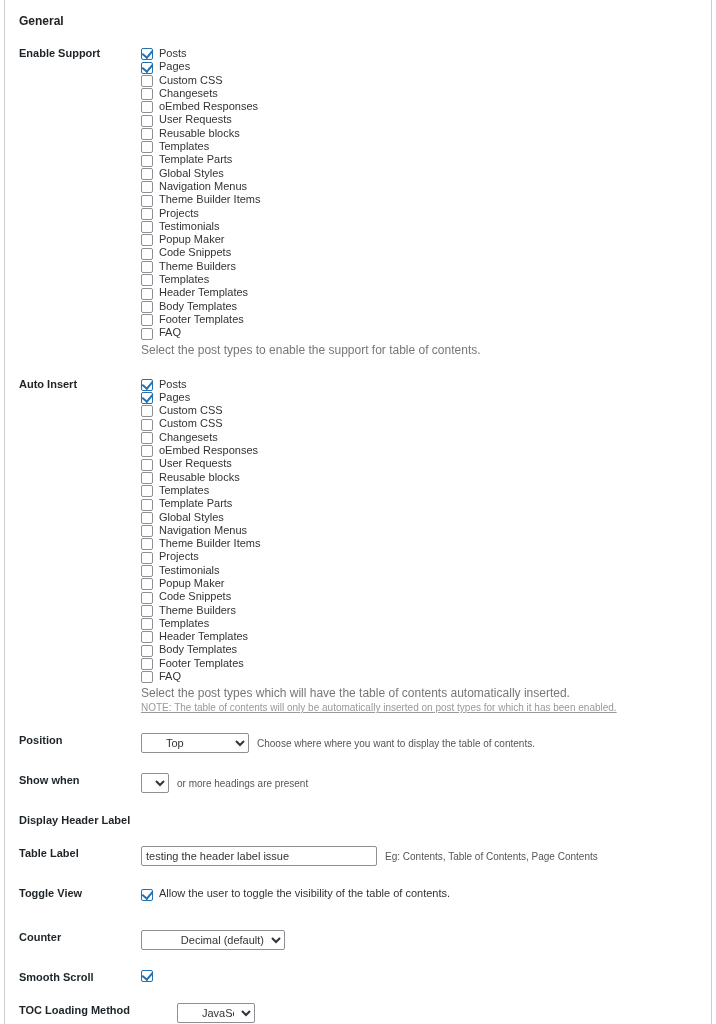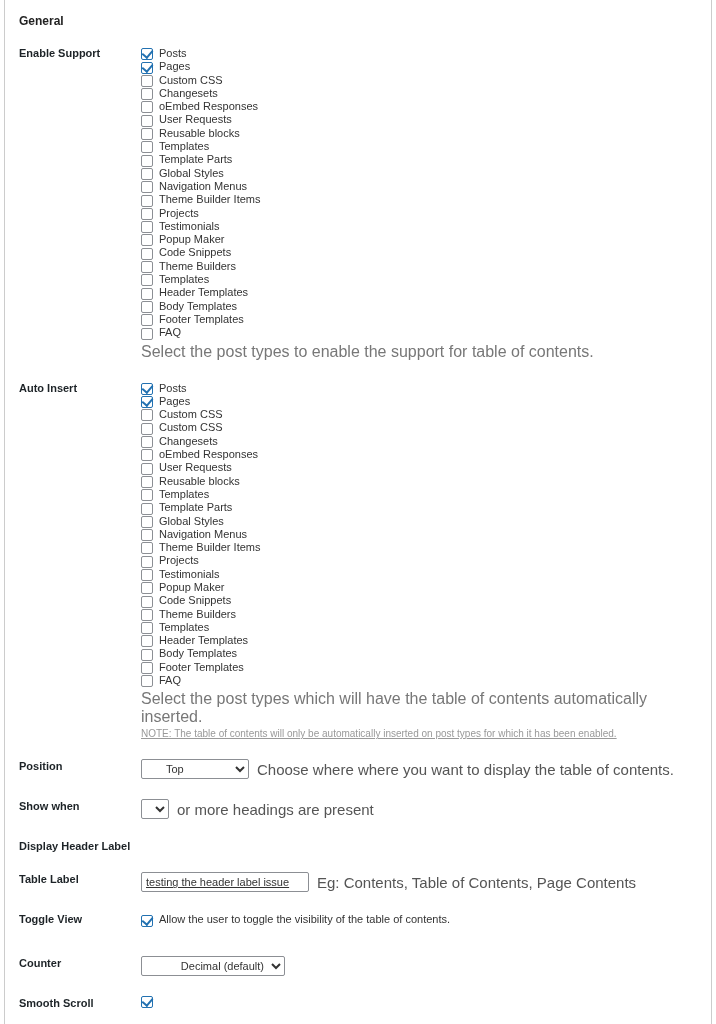--- a/index.html
+++ b/index.html
@@ -66,21 +66,21 @@
   .cb[data-checked="true"]::after {
     content: "";
     position: absolute;
     left: 2px; top: -1px;
     width: 5px; height: 8px;
     border: solid #2271b1;
     border-width: 0 2px 2px 0;
     transform: rotate(40deg);
   }
   .hint {
-    font-size: 16px;
+    font-size: 12px;
     color: #777;
     margin-top: 4px;
   }
   .hint2 {
     font-size: 10px;
     color: #999;
     font-style: normal;
     margin-top: 2px;
     text-decoration: underline;
   }
@@ -92,23 +92,23 @@
     border-radius: 2px;
     background: #fff;
     color: #333;
   }
   select { height: 20px; padding-left: 20px; }
   input[type=text] { height: 20px; }
   .position-select { width: 108px; }
   .counter-select { width: 144px; text-align: right; }
   .showwhen-select { width: 28px; appearance: menulist; }
   .loading-select { width: 78px; appearance: menulist; }
-  .header-input { width: 168px; text-decoration: underline; }
+  .header-input { width: 236px; }
   .inline-text {
-    font-size: 15px;
+    font-size: 10px;
     color: #555;
     margin-left: 8px;
   }
 </style>
 </head>
 <body>
 
 <div class="panel">
 
   <div class="section-title">General</div>

